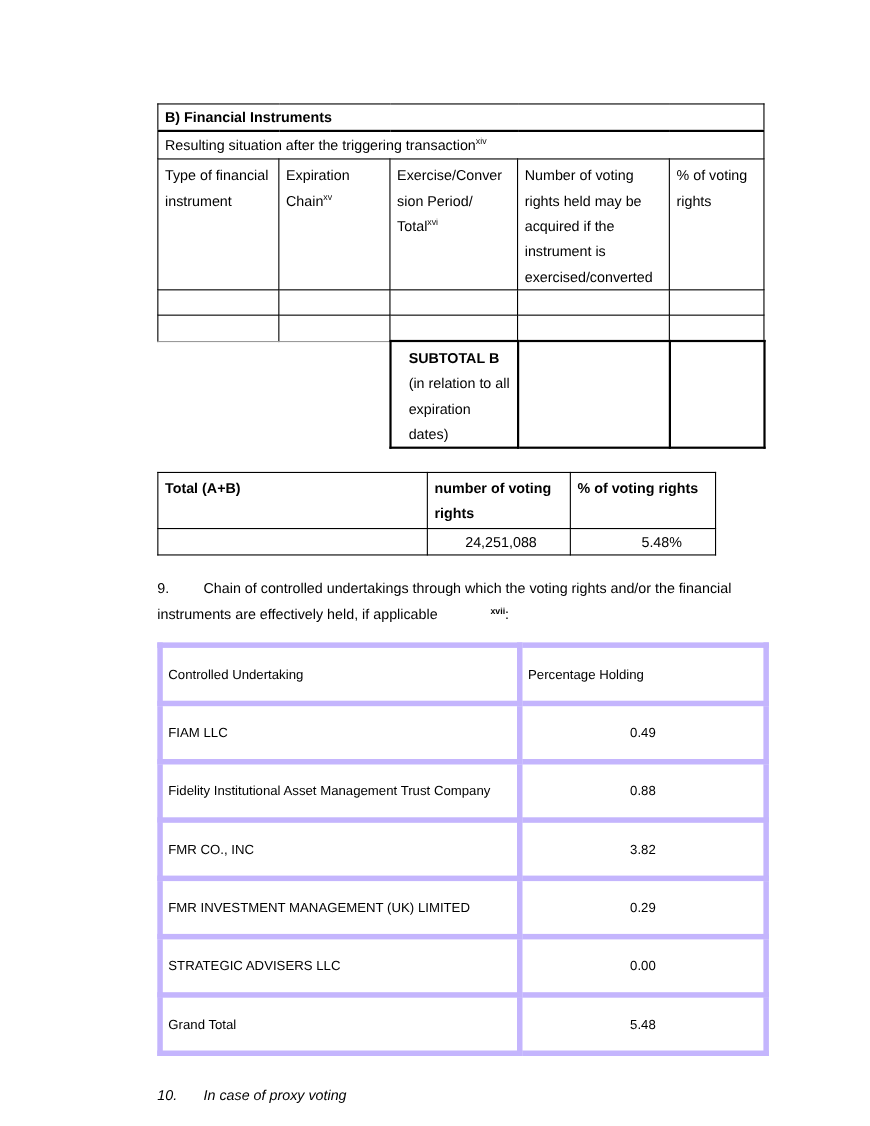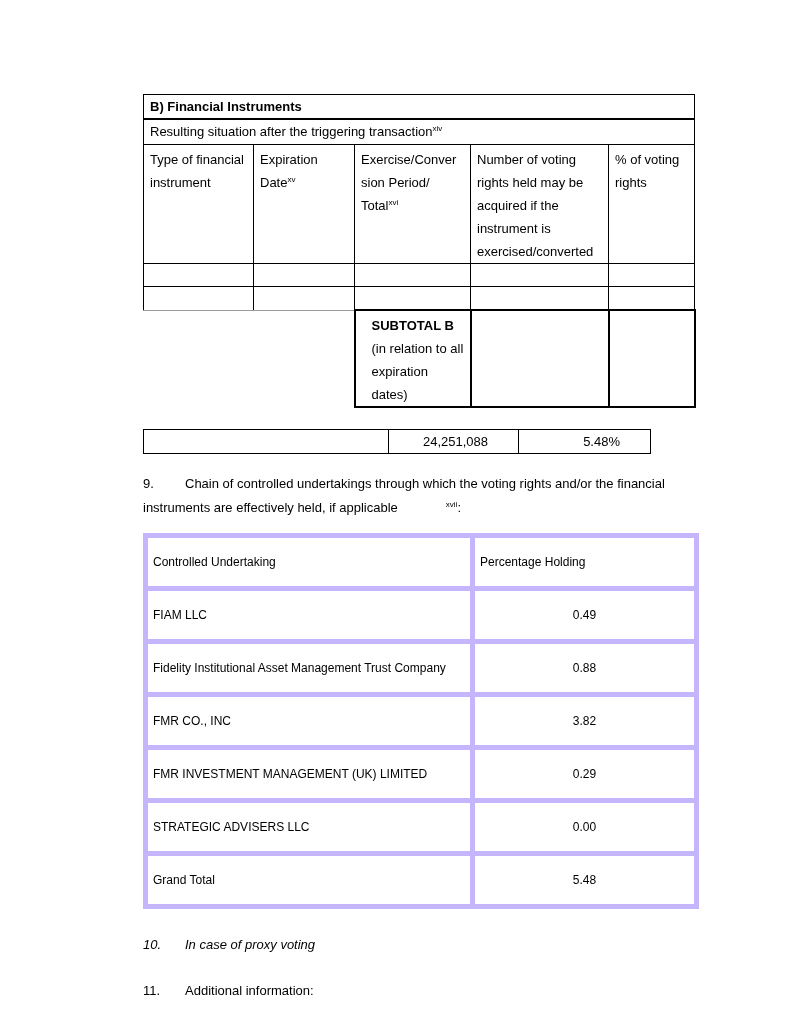--- a/index.html
+++ b/index.html
@@ -30,21 +30,21 @@
     vertical-align: top;
     padding: 0 6px;
     word-wrap: break-word;
     overflow-wrap: break-word;
   }
   .sup {
     font-size: 8px;
     vertical-align: super;
     line-height: 0;
   }
-  .sup.b { font-weight: normal; padding-left: 48px; }
+  .sup.b { font-weight: bold; padding-left: 48px; }
 
   
   .t1 {
     width: 551px;
     font-size: 13px;
   }
   .t1 td {
     border: 1px solid #000;
     line-height: 23px;
   }
@@ -146,21 +146,21 @@
       <tr class="row-sub">
         <td colspan="5">
           <span>Resulting situation after the triggering transaction</span><span class="sup">xiv</span>
         </td>
       </tr>
       <tr class="row-head">
         <td>
           <span>Type of financial instrument</span>
         </td>
         <td>
-          <span>Expiration Date</span><span class="sup">xv</span>
+          <span>Expiration Chain</span><span class="sup">xv</span>
         </td>
         <td>
           <div>Exercise/Conver</div>
           <div>sion  Period/</div>
           <div><span>Total</span><span class="sup">xvi</span></div>
         </td>
         <td>
           <span>Number of voting rights held may be acquired if the instrument is exercised/converted</span>
         </td>
         <td>
@@ -193,20 +193,31 @@
     </tbody>
       </table>
 
     <table class="t2">
       <colgroup>
         <col style="width:245px">
           <col style="width:130px">
           <col style="width:132px">
       </colgroup>
       <tbody>
+          <tr class="head">
+        <td>
+          <span>Total (A+B)</span>
+        </td>
+        <td>
+          <span>number of voting rights</span>
+        </td>
+        <td>
+          <span>% of voting rights</span>
+        </td>
+      </tr>
       <tr class="data">
         <td></td>
         <td class="numcell">24,251,088</td>
         <td class="numcell">5.48%</td>
       </tr>
     </tbody>
       </table>
 
     <div class="para p9">
       <span class="num-label">9.</span><span>Chain of controlled undertakings through which the voting rights and/or the financial instruments are effectively held, if applicable</span><span class="sup b">xvii</span><span>:</span>

